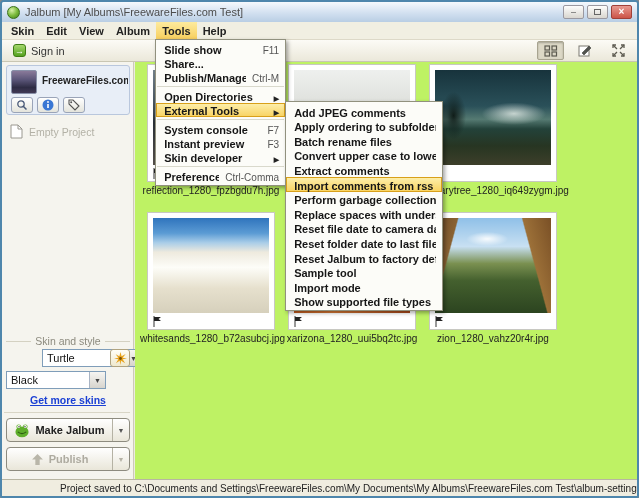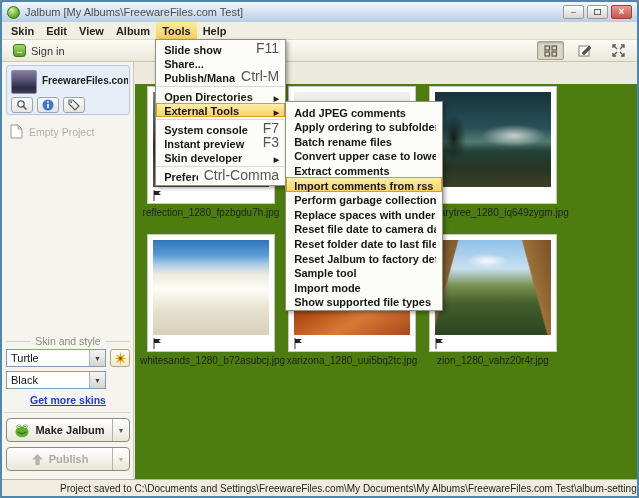--- a/index.html
+++ b/index.html
@@ -35,21 +35,21 @@
   .mb-item.active { background:linear-gradient(#fdeb9e,#f7cf5e);
                     box-shadow:inset 0 0 0 1px #c8932; }
 
   
   .dd { position:absolute; top:100%; left:-1px; width:131px; padding:2px 0;
         background:#fcfcf8; border:1px solid #91917e;
         box-shadow:2px 2px 4px rgba(0,0,0,.35); }
   .mi { display:flex; align-items:flex-end; height:14px; padding:0 6px 0 8px;
         font-size:11px; font-weight:bold; color:#161616; white-space:nowrap; position:relative; }
   .mi .lbl { flex:1; overflow:hidden; }
-  .mi .sc  { font-size:14px; font-weight:normal; color:#555; margin-left:6px; }
+  .mi .sc  { font-size:10px; font-weight:normal; color:#555; margin-left:6px; }
   .mi .arr { font-size:7px; color:#222; margin-left:4px; }
   .msep { height:1px; background:#d9d9cc; margin:2px 1px; }
   .hl { background:linear-gradient(#fdf0ae,#f8d25f); box-shadow:inset 0 0 0 1px #d8a01a; }
   .sub { position:absolute; left:100%; top:-2px; width:158px; padding:2px 0;
          background:#fcfcf8; border:1px solid #91917e;
          box-shadow:2px 2px 4px rgba(0,0,0,.35); }
   .smi { height:14.6px; }
 
   
   .toolbar { position:absolute; left:0; right:0; top:38px; height:22px;
@@ -106,21 +106,21 @@
             border-radius:4px; background:linear-gradient(#ffffff,#e9e6d9);
             display:flex; align-items:flex-start; cursor:pointer; }
   .bigbtn .main { flex:1; display:flex; align-items:center; justify-content:center; gap:5px;
                   font-size:11px; font-weight:bold; color:#222; height:100%; }
   .bigbtn .split { width:17px; height:100%; border-left:1px solid #b5b2a4; display:flex;
                    align-items:center; justify-content:center; font-size:7px; color:#555; }
   .bigbtn.disabled .main { color:#aeaba0; font-weight:bold; }
   .bigbtn.disabled .split { color:#b5b2a6; }
 
   
-  .content { position:absolute; left:133px; right:0; top:60px; bottom:17px; background:#4d7c0f;margin-top:22px; }
+  .content { position:absolute; left:133px; right:0; top:60px; bottom:17px; background:#bef264; }
   .cell { position:absolute; width:142px; }
   .card { position:relative; width:128px; height:118px; margin:0 auto; background:#fff;
           border:1px solid #c8c8c2; cursor:pointer; }
   .cimg { position:absolute; left:5px; top:5px; right:5px; height:95px; }
   .cflag { position:absolute; left:5px; bottom:2px; }
   .fname { margin-top:3px; text-align:center; font-size:10px; color:#222; white-space:nowrap; }
 
   .img-reflection { background:linear-gradient(#74828c 0%, #3c4850 45%, #2a3036 55%, #55504a 100%); }
   .img-unknown { background:linear-gradient(#eef0ee 0%, #d4d6d0 60%, #c2c4ba 100%); }
   .img-tree { background:
@@ -333,21 +333,21 @@
           </svg>
       <span>Empty Project</span>
     </div>
 
     <div class="skinhdr">
       <span class="line"></span>
       <span>Skin and style</span>
       <span class="line"></span>
     </div>
 
-    <div class="selrow" style="top:287px;">
+    <div class="selrow" style="top:287px;margin-left:36px;">
       <span class="sel">
         <span>Turtle</span>
         <span class="selarrow">▼</span>
       </span>
     </div>
     <span class="starbtn" style="top:287px;">
       <svg width="13" height="13" viewBox="0 0 12 12">
             <path d="M6 0 L7 4 L10.8 1.8 L8 5.2 L12 6 L8 6.8 L10.3 10.3 L6.5 8 L6 12 L5.2 8 L1.8 10.3 L4 6.8 L0 6 L4 5.2 L1.5 2 L5 4 Z" fill="#e8a31c"></path>
             <circle cx="6" cy="6" r="1.3" fill="#7a5208"></circle>
           </svg>

